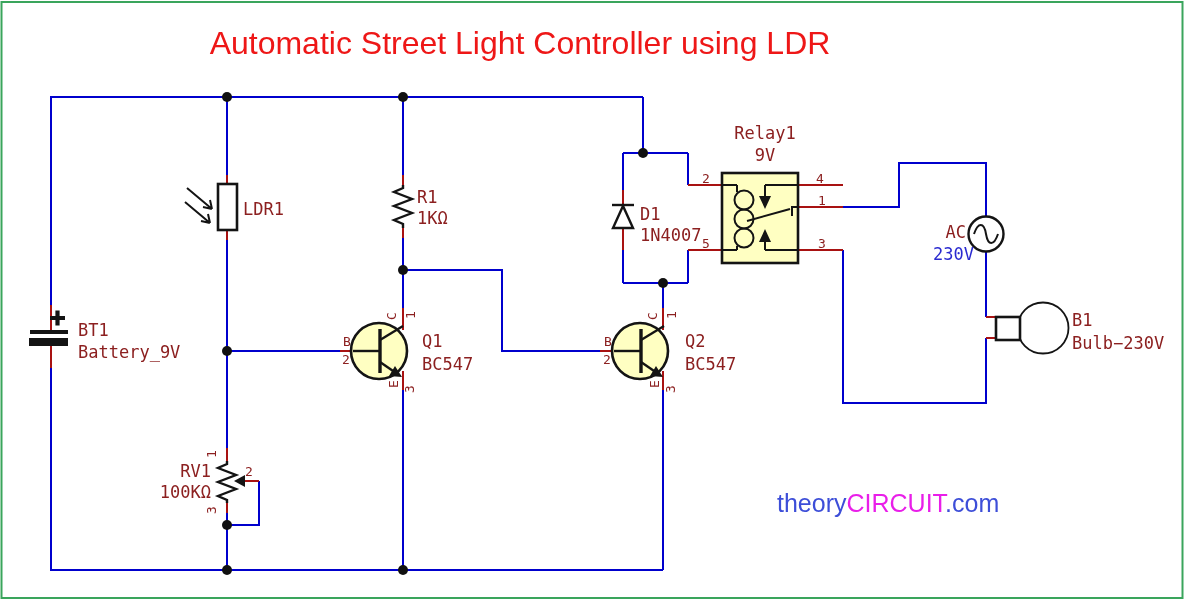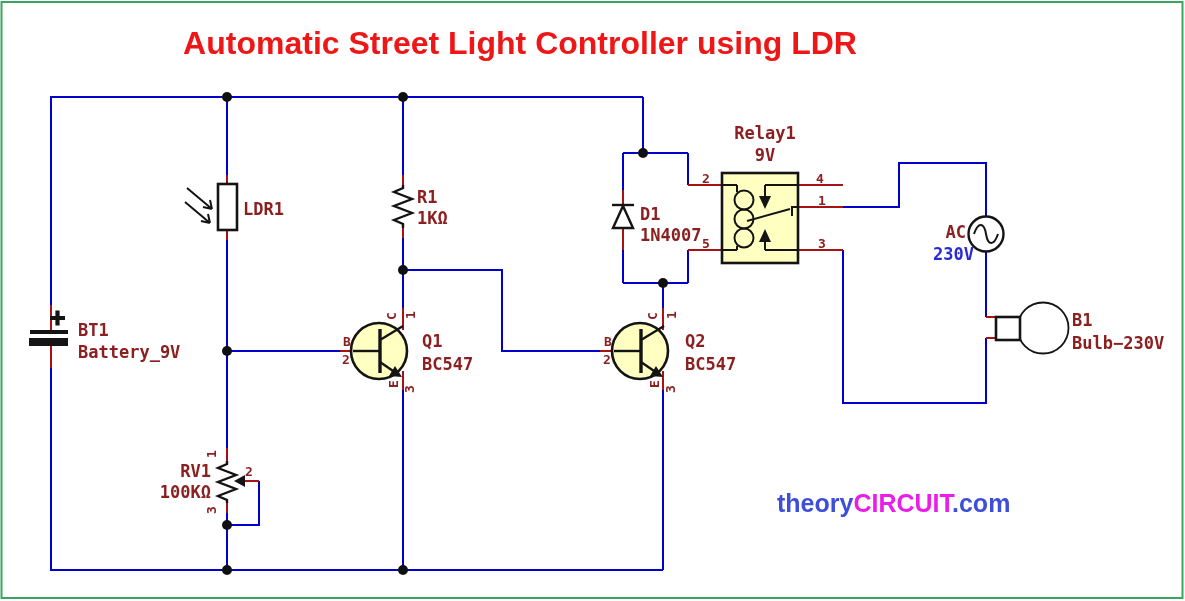--- a/index.html
+++ b/index.html
@@ -1,16 +1,16 @@
 <!DOCTYPE html>
 <html><head>
 <meta charset="utf-8">
 <style>
   html,body{margin:0;padding:0;background:#ffffff;}
-  .stage{position:relative;width:1185px;height:601px;background:#ffffff;overflow:hidden;font-weight:bold;}
+  .stage{position:relative;width:1185px;height:601px;background:#ffffff;overflow:hidden;}
   svg{display:block;}
   .wire{stroke:#0000cd;stroke-width:2.6;fill:none;shape-rendering:crispEdges;}
   .pin{stroke:#a81212;stroke-width:2.6;fill:none;shape-rendering:crispEdges;}
   .sym{stroke:#141414;stroke-width:2.4;fill:none;}
   .symthin{stroke:#141414;stroke-width:2.0;fill:none;}
   .body{fill:#ffffc2;stroke:#141414;stroke-width:2.6;}
   .whitebox{fill:#ffffff;stroke:#141414;stroke-width:2.6;}
   .dot{fill:#101010;}
   .blk{fill:#141414;}
   text{font-family:"DejaVu Sans Mono","Liberation Mono",monospace;fill:#8c2020;}

